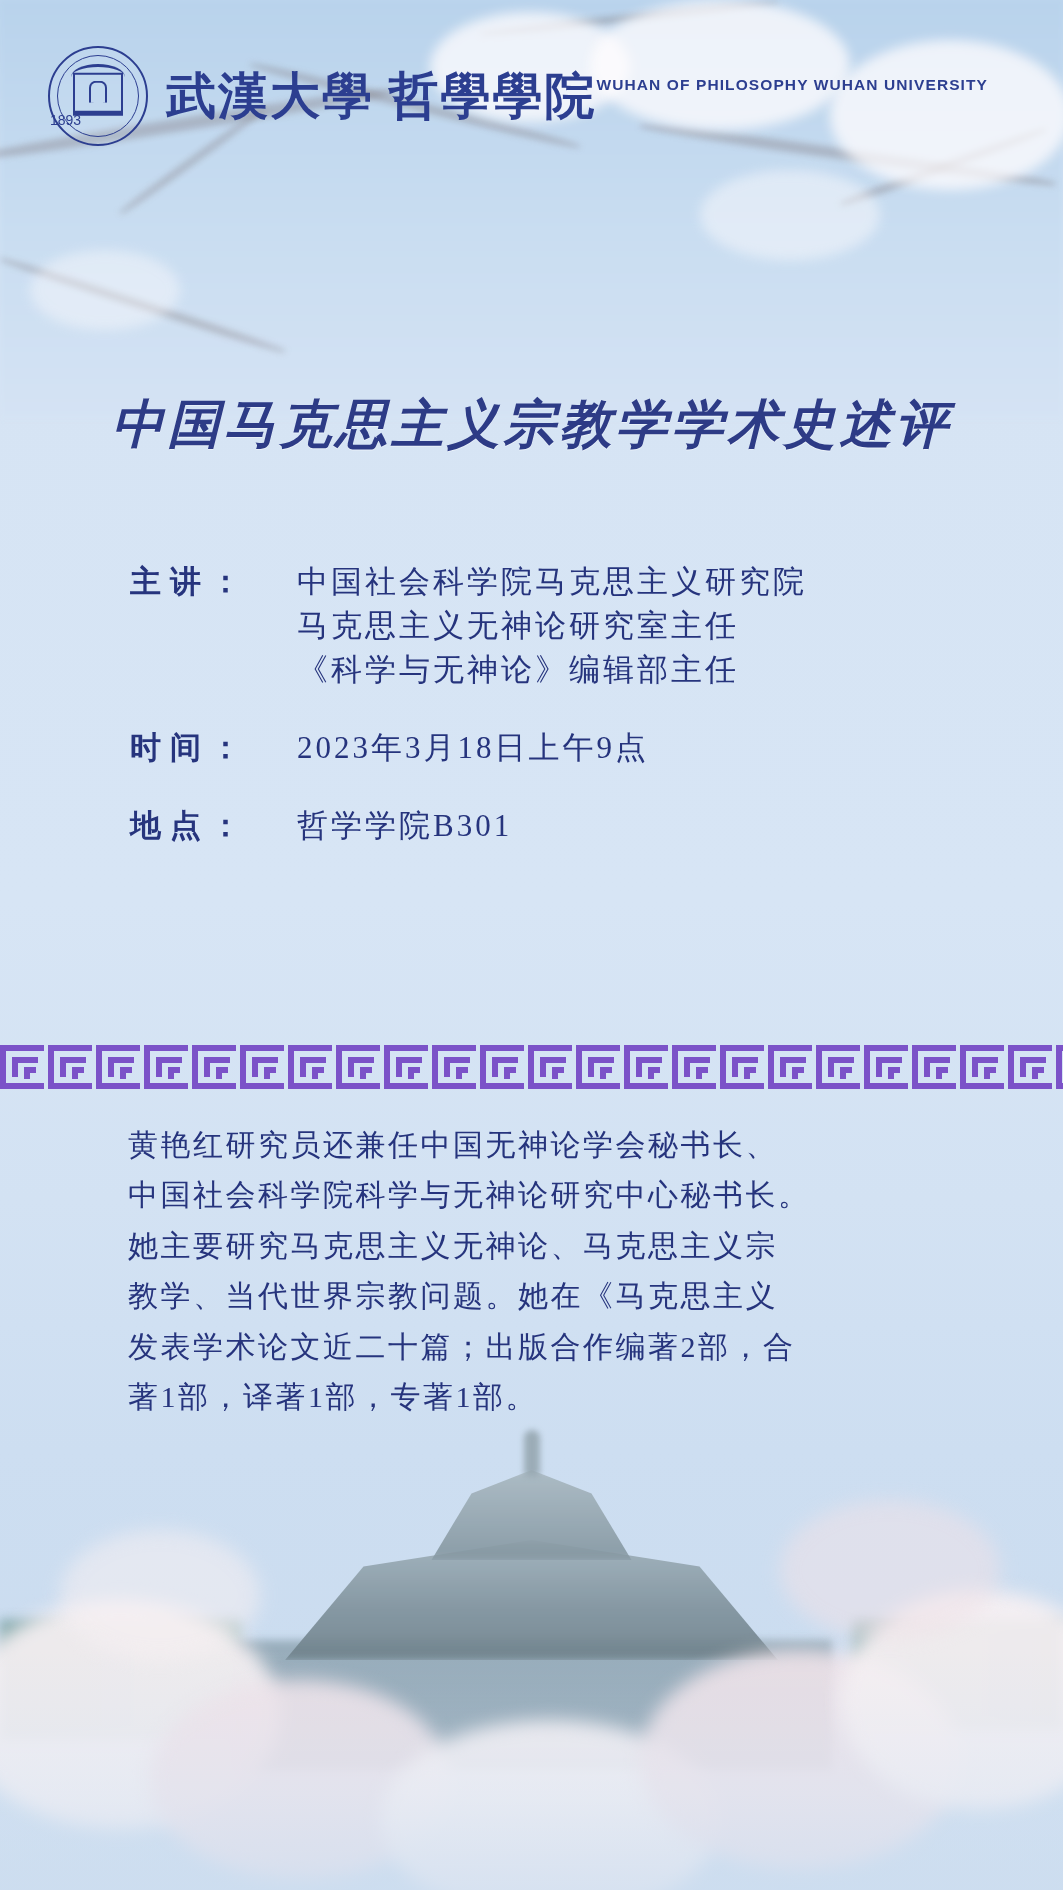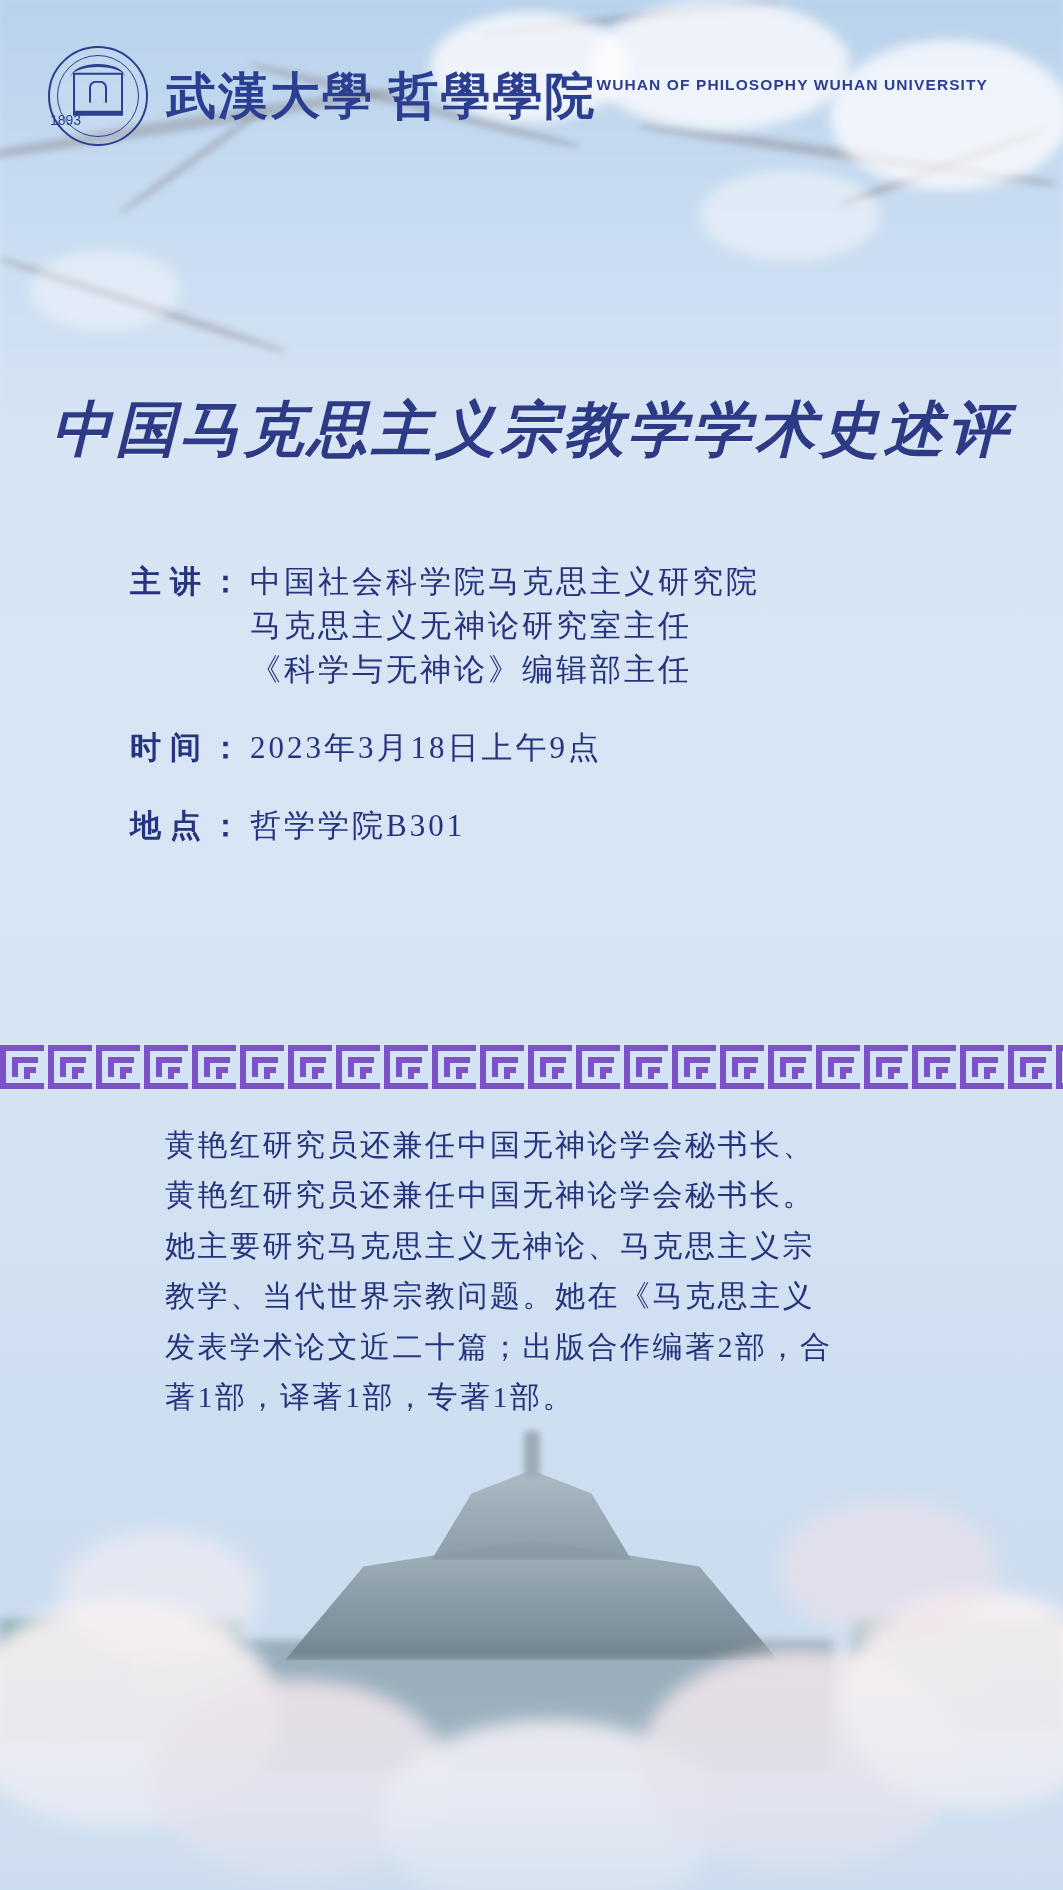--- a/index.html
+++ b/index.html
@@ -211,21 +211,21 @@
     font-family: "Liberation Sans", sans-serif;
     white-space: nowrap;
   }
 
   
   .title {
     position: absolute;
     top: 390px;
     left: 0; right: 0;
     text-align: center;
-    font-size: 60px;
+    font-size: 52px;
     letter-spacing: 4px;
     color: #2d3b86;
     font-weight: 700;
     font-style: italic;
     font-family: "Liberation Serif", "DejaVu Serif", serif;
     text-shadow: 0 1px 0 rgba(255,255,255,.45);
     z-index: 5;
   }
 
   
@@ -236,20 +236,21 @@
     right: 80px;
     color: #26347d;
     z-index: 5;
   }
   .info-row {
     display: flex;
     align-items: flex-start;
     font-size: 31px;
     line-height: 1.42;
     letter-spacing: 3px;
+    gap: 47px;
   }
   .info-label {
     font-weight: 700;
     letter-spacing: 9px;
     white-space: nowrap;
     flex: 0 0 auto;
   }
   .info-values { display: flex; flex-direction: column; }
   .info-values div { white-space: nowrap; }
   .gap-sm { height: 34px; }
@@ -285,21 +286,21 @@
     position: absolute;
     top: 1120px;
     left: 128px;
     right: 90px;
     color: #26347d;
     font-size: 30px;
     line-height: 1.68;
     letter-spacing: 2.5px;
     z-index: 5;
   }
-  .bio div { white-space: nowrap; margin-left: 37px; }
+  .bio div { white-space: nowrap; }
 </style>
 </head>
 <body>
 
 <div class="poster">
 
   <div class="bg-layer">
     <div class="sky"></div>
 
     <div class="branch" style="left:-20px; top:150px; width:420px; height:13px; transform:rotate(-9deg);"></div>
@@ -395,20 +396,20 @@
       <div class="key-unit"></div>
       <div class="key-unit"></div>
       <div class="key-unit"></div>
       <div class="key-unit"></div>
       <div class="key-unit"></div>
       <div class="key-unit"></div>
     </div>
 
   <div class="bio">
     <div>黄艳红研究员还兼任中国无神论学会秘书长、</div>
-    <div>黄艳红研究员还兼任中国无神论学会秘书长。</div>
+    <div>中国社会科学院科学与无神论研究中心秘书长。</div>
     <div>她主要研究马克思主义无神论、马克思主义宗</div>
     <div>教学、当代世界宗教问题。她在《马克思主义</div>
     <div>发表学术论文近二十篇；出版合作编著2部，合</div>
     <div>著1部，译著1部，专著1部。</div>
   </div>
 
 </div>
 
 </body></html>

